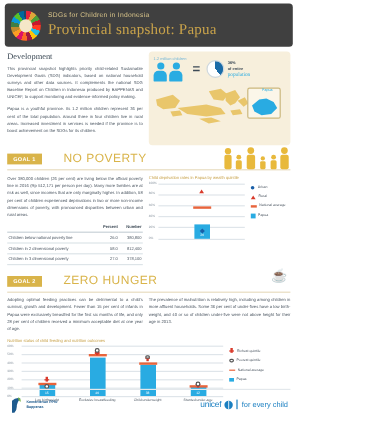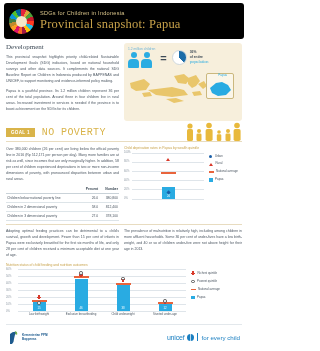--- a/index.html
+++ b/index.html
@@ -9,21 +9,21 @@
     font-family: "Liberation Sans", sans-serif;
     overflow: hidden;
     position: relative;
   }
   .page { width: 248px; height: 351px; position: relative; background:#fff; }
 
   
   .header {
     position: relative;
     height: 36px;
-    background: #000000;
+    background: #404040;
     border-radius: 0 0 0 0;
     margin: 3px 4px 0 4px;
     border-radius: 3px;
     display: flex;
     align-items: center;
     padding-left: 5px;
   }
   .sdg-wheel {
     width: 25px; height: 25px; border-radius: 50%;
     position: relative; flex: 0 0 25px;
@@ -91,22 +91,22 @@
   }
   .papua-lbl { position:absolute; right:6px; top:-1px; font-size:3px; color:#2aace2; }
 
   
   .goal-row { display:flex; align-items:center; margin: 6px 6px 0 6px; position:relative; }
   .goal-badge {
     background:#d9b44a; color:#fff; font-size:4.6px; font-weight:bold;
     padding:2px 5px; letter-spacing:.3px;
   }
   .goal-name {
-    font-size: 10px; color:#d9b44a; margin-left:7px; letter-spacing:.4px;
-    font-family:Liberation Mono, monospace;
+    font-size: 10px; color:#d9b44a; margin-left:18px; letter-spacing:.4px;
+    font-family:Liberation Sans, sans-serif;
   }
   .goal-rule { height:.6px; background:#e8dcc0; margin:3px 6px 0 6px; }
   .goal-icon { position:absolute; right:0; top:-5px; display:flex; align-items:flex-end; gap:1px; }
   .soup { position:absolute; right:2px; top:-6px; font-size:11px; color:#e8b93c; }
 
   
   .g-body { display:flex; padding: 4px 6px 0 6px; }
   .g-left { width:118px; padding-right:5px; }
   .g-right { width:118px; }
   .g-p { font-size:3.5px; line-height:1.72; color:#4a5560; text-align:justify; }
@@ -330,20 +330,25 @@
           </div>
           <div class="lg-item">
             <span class="sw-sq"></span>
             <span class="lg-txt">Papua</span>
           </div>
         </div>
       </div>
     </div>
   </div>
 
+  <div class="goal-row" style="margin-top:8px">
+    <div class="goal-badge">GOAL 2</div>
+    <div class="goal-name">ZERO HUNGER</div>
+    <div class="soup">☕</div>
+  </div>
   <div class="goal-rule"></div>
 
   <div class="g-body">
     <div class="g-left">
       <div class="g-p">Adopting optimal feeding practices can be detrimental to a child's survival, growth and development. Fewer than 15 per cent of infants in Papua were exclusively breastfed for the first six months of life, and only 28 per cent of children received a minimum acceptable diet at one year of age.</div>
     </div>
     <div class="g-right">
       <div class="g-p">The prevalence of malnutrition is relatively high, including among children in more affluent households. Some 36 per cent of under-fives have a low birth-weight, and 40 or so of children under-five were not above height for their age in 2013.</div>
     </div>
   </div>

